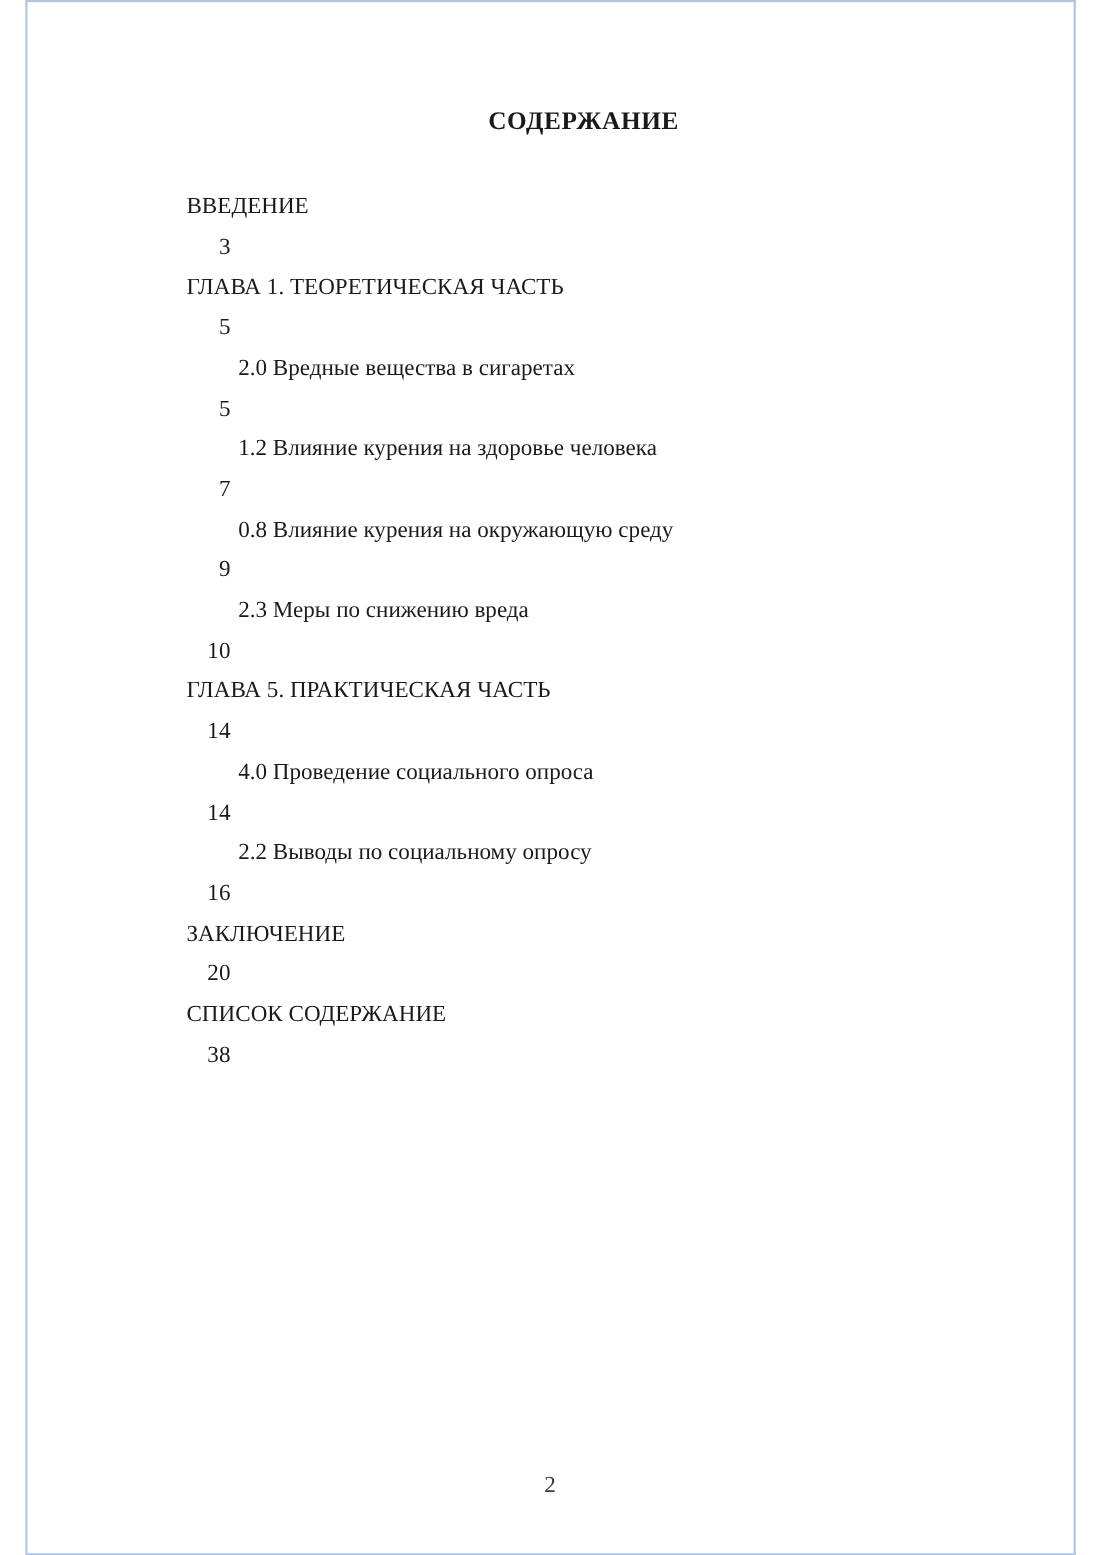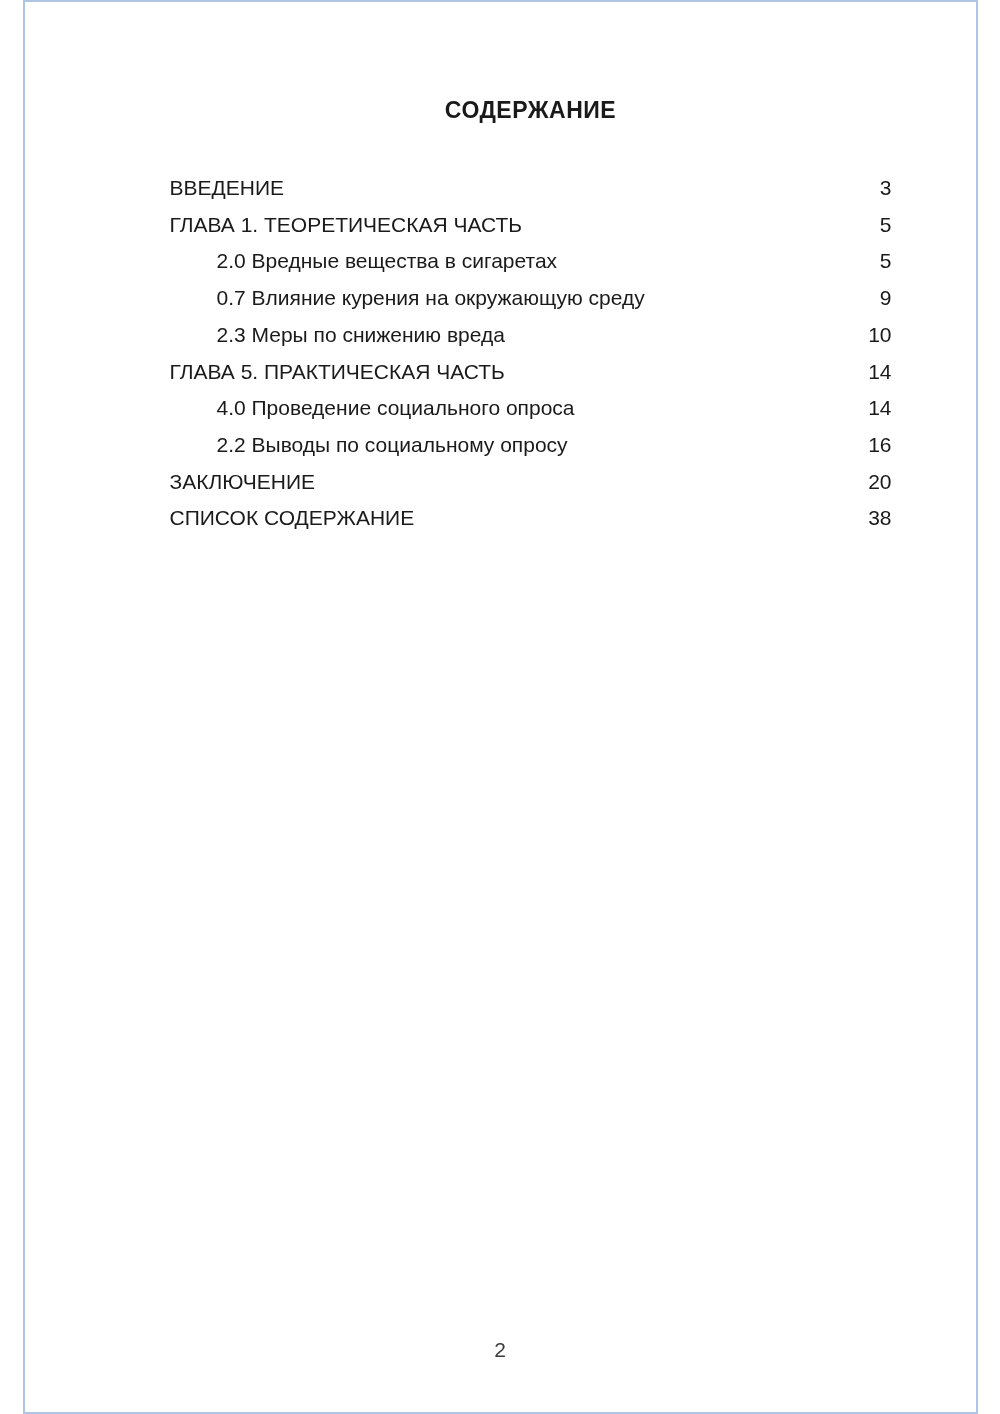--- a/index.html
+++ b/index.html
@@ -8,40 +8,41 @@
     background: #ffffff;
   }
   .page {
     position: relative;
     width: 955px;
     height: 1414px;
     margin: 0 auto;
     box-sizing: border-box;
     background: var(--page-bg, #ffffff);
     border: 2px solid var(--border-color, #aec6e4);
-    font-family: Liberation Sans, sans-serif;
+    font-family: Liberation Serif, serif;
     color: var(--text-color, #1a1a1a);
     overflow: hidden;
   }
   .title {
     margin: 95px 84px 0 145px;
     text-align: center;
     font-size: 23px;
     font-weight: bold;
     letter-spacing: 0.5px;
   }
   .toc {
     margin: 46px 84px 0 145px;
   }
   .toc-row {
     display: flex;
     justify-content: space-between;
     align-items: baseline;
     line-height: 36.7px;
     font-size: 21px;
+    flex-direction: column;
   }
   .toc-row.level-1 .toc-label {
     padding-left: 47px;
   }
   .toc-label {
     flex: 1 1 auto;
   }
   .toc-page {
     flex: 0 0 auto;
     text-align: right;
@@ -70,21 +71,25 @@
   </div>
       <div class="toc-row level-0">
     <span class="toc-label">ГЛАВА 1. ТЕОРЕТИЧЕСКАЯ ЧАСТЬ</span>
     <span class="toc-page">5</span>
   </div>
       <div class="toc-row level-1">
     <span class="toc-label">2.0 Вредные вещества в сигаретах</span>
     <span class="toc-page">5</span>
   </div>
       <div class="toc-row level-1">
-    <span class="toc-label">0.7 Влияние курения на окружающую среду</span>
+    <span class="toc-label">1.2 Влияние курения на здоровье человека</span>
+    <span class="toc-page">7</span>
+  </div>
+      <div class="toc-row level-1">
+    <span class="toc-label">0.8 Влияние курения на окружающую среду</span>
     <span class="toc-page">9</span>
   </div>
       <div class="toc-row level-1">
     <span class="toc-label">2.3 Меры по снижению вреда</span>
     <span class="toc-page">10</span>
   </div>
       <div class="toc-row level-0">
     <span class="toc-label">ГЛАВА 5. ПРАКТИЧЕСКАЯ ЧАСТЬ</span>
     <span class="toc-page">14</span>
   </div>

